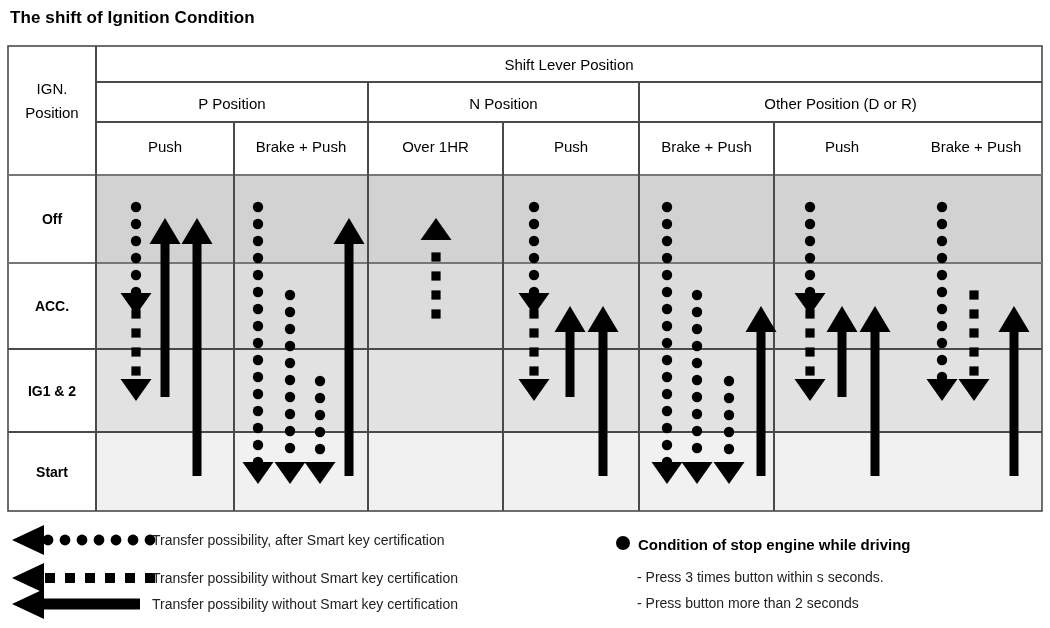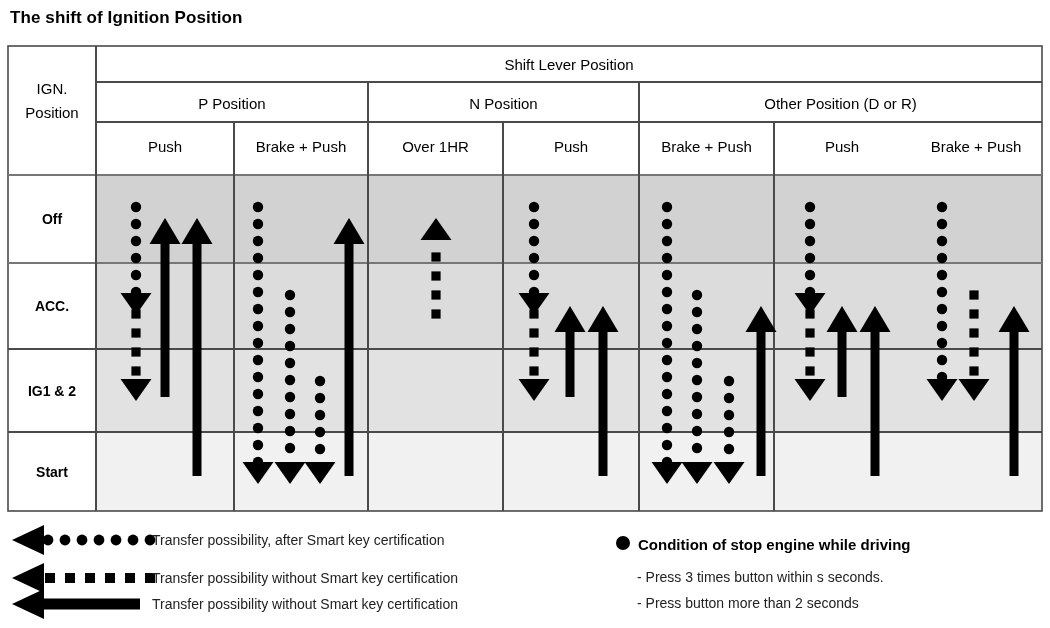--- a/index.html
+++ b/index.html
@@ -10,21 +10,21 @@
   .cellText{font-family:"Liberation Sans",sans-serif;font-size:15px;fill:#000;}
   .rowLabel{font-family:"Liberation Sans",sans-serif;font-size:14px;font-weight:bold;fill:#000;}
   .legendText{font-family:"Liberation Sans",sans-serif;font-size:14px;fill:#222;}
   .legendBold{font-family:"Liberation Sans",sans-serif;font-size:15px;font-weight:bold;fill:#000;}
 </style>
 </head>
 <body>
 
 <div id="root">
 
-  <div id="page-title">The shift of Ignition Position</div>
+  <div id="page-title">The shift of Ignition Condition</div>
 
   <svg id="diagram" width="1050" height="628">
     <g id="table-layer">
         <rect x="96" y="175" width="946" height="88" fill="#d2d2d2"></rect>
         <rect x="96" y="263" width="946" height="86" fill="#dcdcdc"></rect>
         <rect x="96" y="349" width="946" height="83" fill="#e2e2e2"></rect>
         <rect x="96" y="432" width="946" height="79" fill="#f1f1f1"></rect>
         <rect x="8" y="46" width="1034" height="465" fill="none" stroke="#4a4a4a" stroke-width="1.6"></rect>
         <line x1="96" y1="82" x2="1042" y2="82" stroke="#4a4a4a" stroke-width="1.4" shape-rendering="crispEdges"></line>
         <line x1="96" y1="122" x2="1042" y2="122" stroke="#4a4a4a" stroke-width="1.4" shape-rendering="crispEdges"></line>

